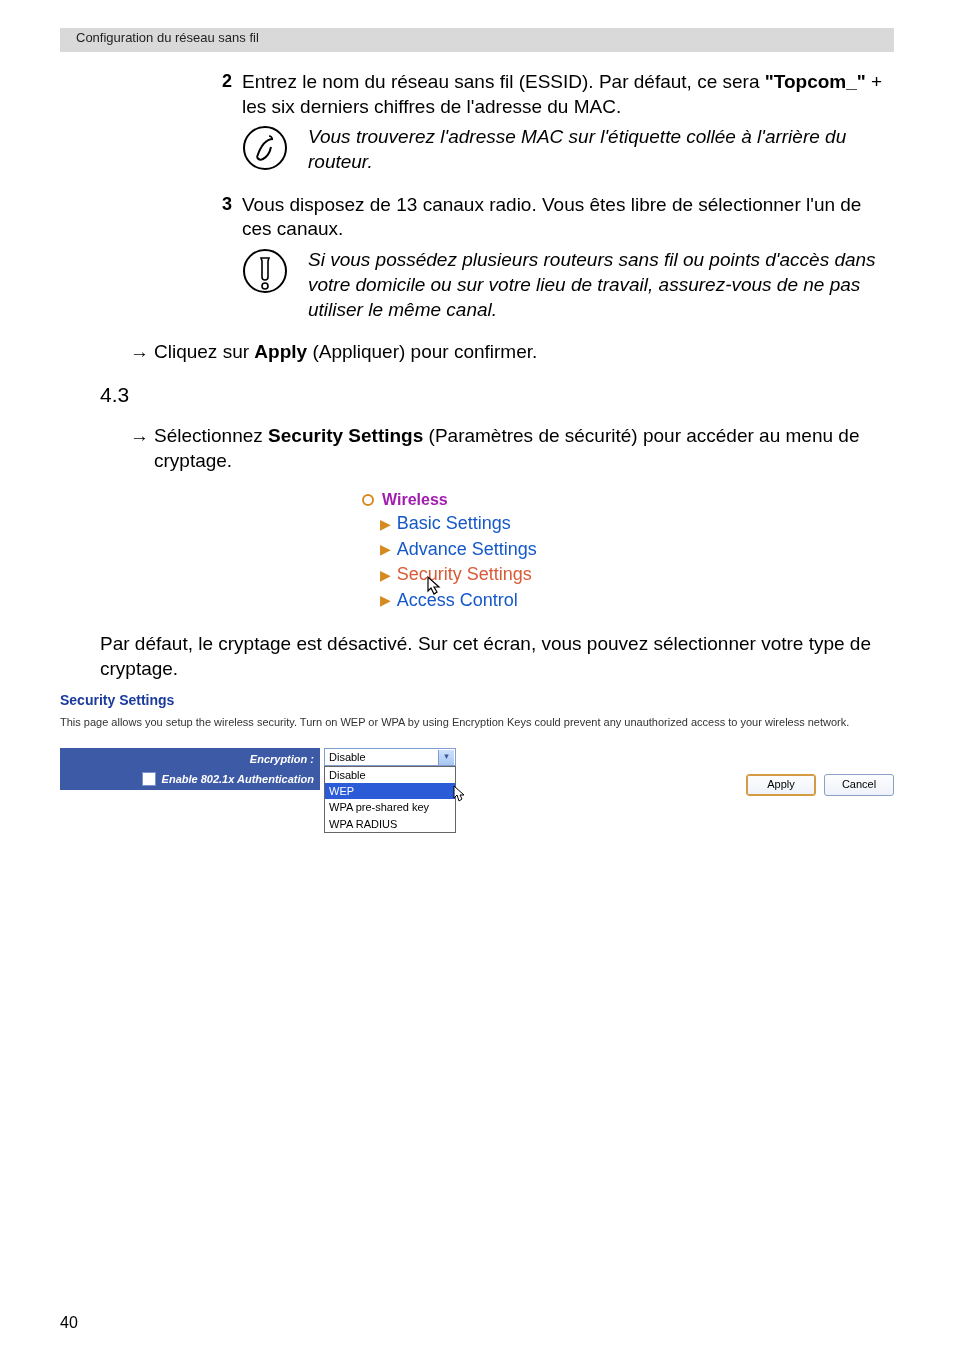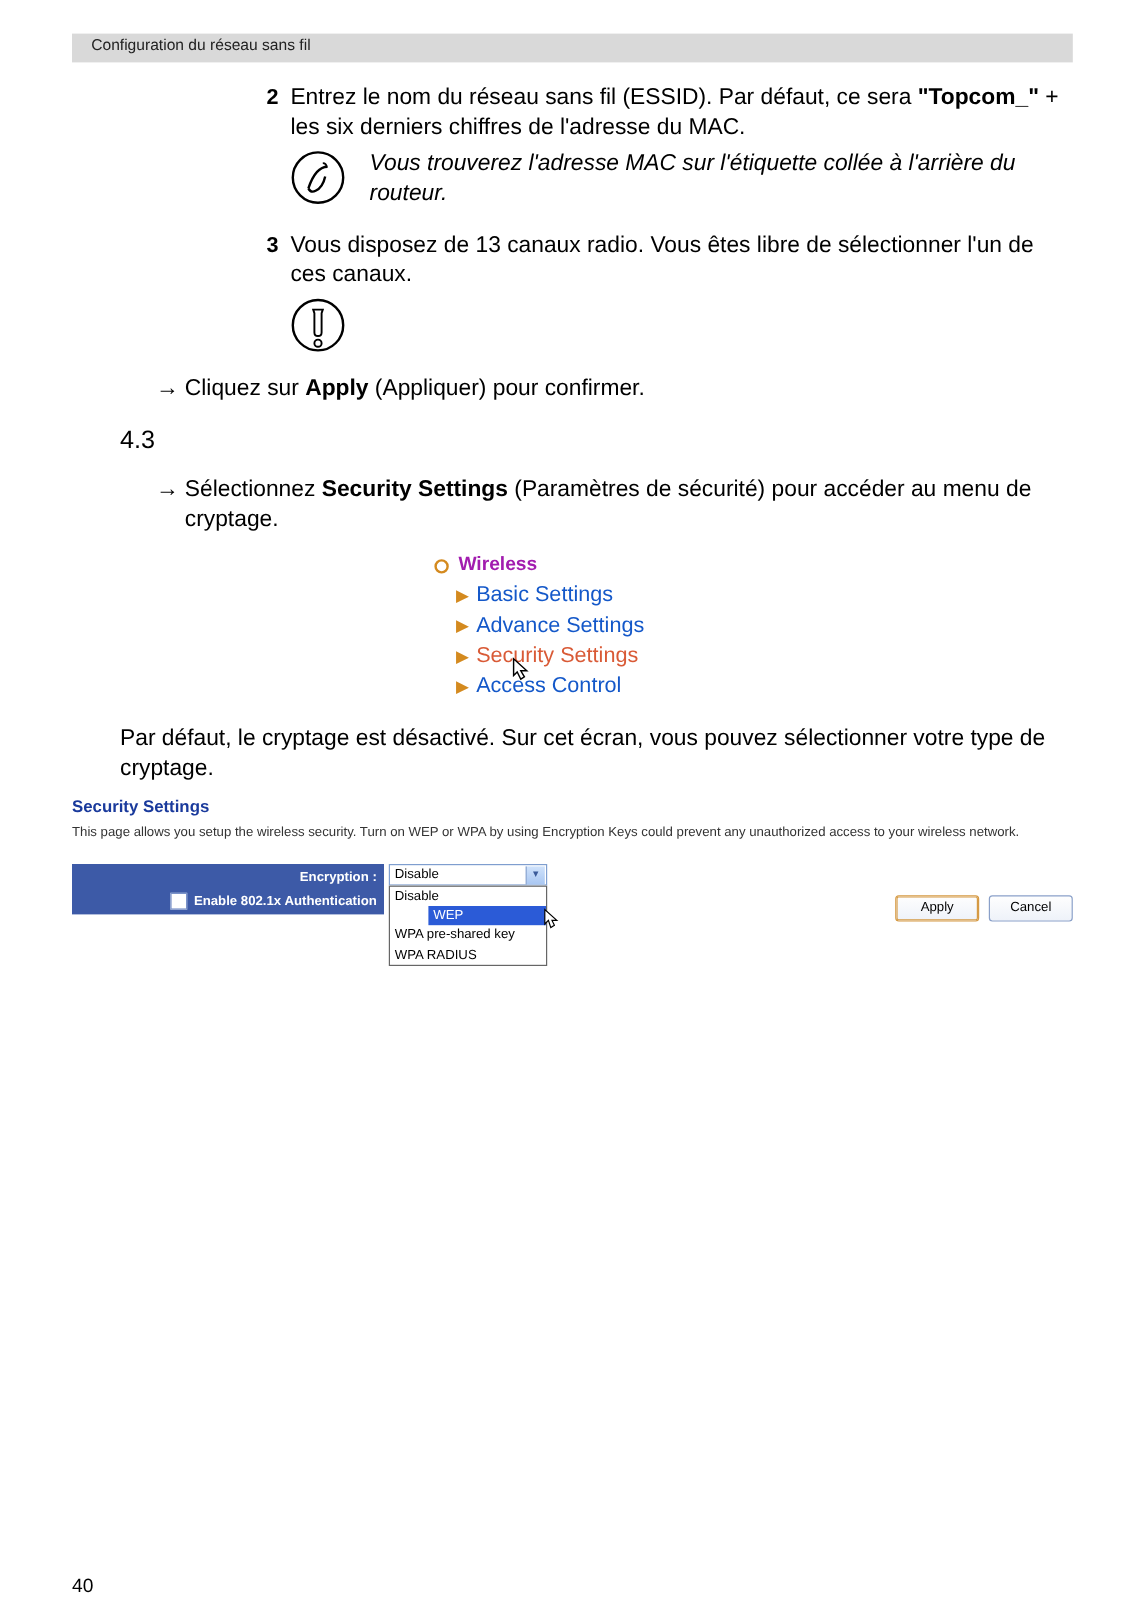--- a/index.html
+++ b/index.html
@@ -177,21 +177,21 @@
     font-size: 11px;
     font-weight: bold;
     padding: 4px 6px 20px 6px;
     box-sizing: border-box;
     display: flex;
     flex-direction: column;
     align-items: flex-end;
     gap: 6px;
     height: 42px;
   }
-  .sec-left-row { display:flex; align-items:flex-start; gap:6px; width:100%; justify-content:flex-end;}
+  .sec-left-row { display:flex; align-items:flex-start; gap:6px; width:100%; justify-content:flex-end;font-style:italic;}
   .sec-chk {
     width: 12px; height: 12px; background:#fff; border:1px solid #7a92c9;
   }
   .sec-select-wrap {
     position: relative;
     margin-left: 4px;
   }
   .sec-select {
     width: 132px;
     height: 18px;
@@ -218,21 +218,20 @@
     font-size: 11px;
     box-sizing: border-box;
   }
   .sec-dropdown div {
     padding: 1px 4px;
     white-space: nowrap;
   }
   .sec-dropdown .sel {
     background: #2b5bd7;
     color: #fff;
-    margin-left: 32px;
   }
   .sec-buttons {
     position: absolute;
     right: 0;
     top: 26px;
     display: flex;
     gap: 8px;
   }
   .win-btn {
     width: 68px;
@@ -288,20 +287,21 @@
       <div class="ol-text">Vous disposez de 13 canaux radio. Vous êtes libre de sélectionner l'un de ces canaux.</div>
     </div>
     <div class="note-row">
       <div class="note-icon">
         <svg viewBox="0 0 46 46" width="46" height="46">
           <ellipse cx="23" cy="23" rx="21" ry="21" fill="none" stroke="#000" stroke-width="2"></ellipse>
           <path d="M19 10 h8 l-1 3 v16 q0 3 -3 3 q-3 0 -3 -3 v-16 z" fill="none" stroke="#000" stroke-width="1.6"></path>
           <circle cx="23" cy="38" r="3" fill="none" stroke="#000" stroke-width="1.6"></circle>
         </svg>
       </div>
+      <div class="note-text">Si vous possédez plusieurs routeurs sans fil ou points d'accès dans votre domicile ou sur votre lieu de travail, assurez-vous de ne pas utiliser le même canal.</div>
     </div>
 
     <div class="arrow-row">
       <div class="arrow-sym">→</div>
       <div class="arrow-text">
         <span>Cliquez sur </span><span class="bold">Apply</span><span> (Appliquer) pour confirmer.</span>
       </div>
     </div>
 
     <div class="section-head">

